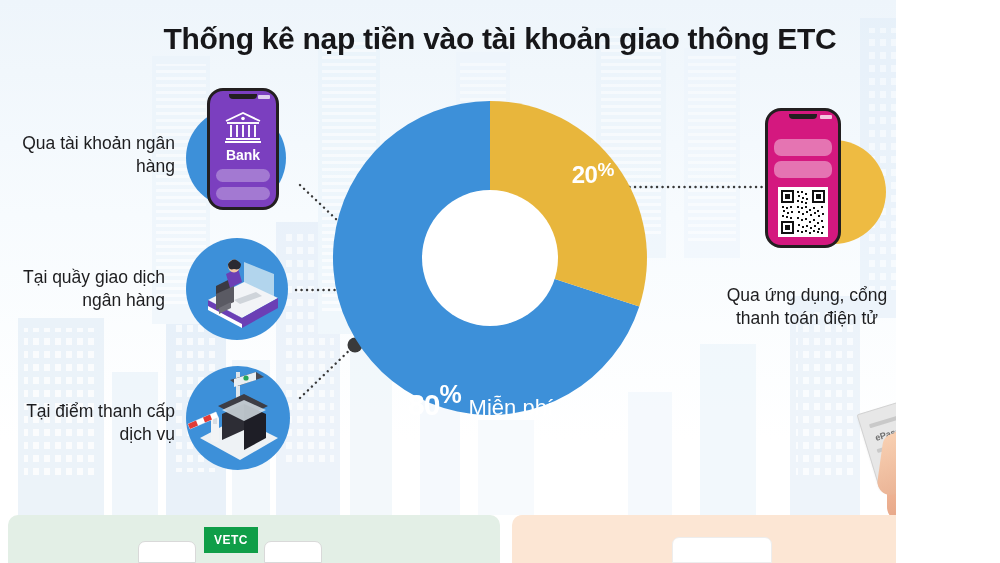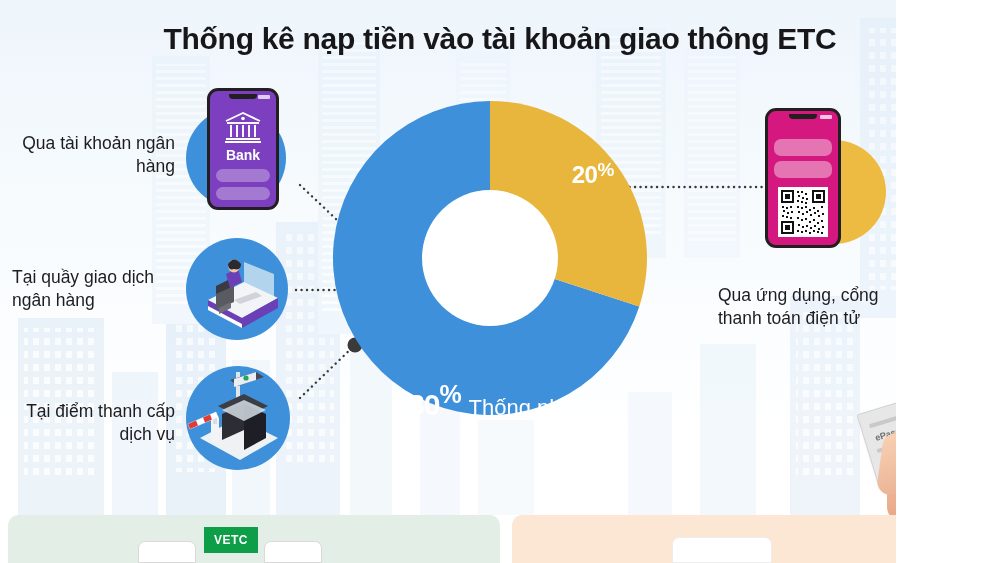--- a/index.html
+++ b/index.html
@@ -71,23 +71,23 @@
 
   
   .side-label {
     position: absolute;
     font-size: 17.5px;
     color: #1d1d1f;
     line-height: 1.34;
     font-family: "Liberation Sans", sans-serif;
   }
   .lbl-bank      { left: 20px;  top: 132px; width: 155px; text-align: right; }
-  .lbl-counter   { left: 12px;  top: 266px; width: 163px; text-align: left; }
+  .lbl-counter   { left: 2px;  top: 266px; width: 163px; text-align: right; }
   .lbl-service   { left: 10px;  top: 400px; width: 165px; text-align: right; }
-  .lbl-app       { left: 718px; top: 284px; width: 178px; }
+  .lbl-app       { left: 718px; top: 284px; width: 178px; text-align: center; }
 
   
   .connectors { position: absolute; left:0; top:0; width:1000px; height:515px; pointer-events:none; }
 
   
   .icon-circle {
     position: absolute;
     border-radius: 50%;
     background: #3d90d9;
     overflow: hidden;
@@ -101,21 +101,21 @@
   }
   .circ-app-bg {
     position: absolute; left: 782px; top: 140px;
     width: 104px; height: 104px; border-radius: 50%;
     background: #eebb42;
   }
 
   
   .phone {
     position: absolute;
-    border-radius: 11px;
+    border-radius: 16px;
     border: 3px solid #231f20;
   }
   .phone-bank {
     left: 207px; top: 88px;
     width: 72px; height: 122px;
     background: #7b3fbf;
   }
   .phone-app {
     left: 765px; top: 108px;
     width: 76px; height: 140px;
@@ -334,21 +334,21 @@
     <div class="thumb"></div>
   </div>
 
   <div class="pct-block pct-20">
     <div>
       <span class="num">20</span><span class="sym">%</span>
     </div>
   </div>
 
   <div class="pct-block pct-80">
-    <span class="num">80</span><span class="sym">%</span><span class="cap">Thống phí</span>
+    <span class="num">80</span><span class="sym">%</span><span class="cap">Miễn phí</span>
   </div>
 
   <div class="circ-bank-bg"></div>
   <div class="phone phone-bank">
     <div class="notch"></div>
     <div class="status-bars"></div>
     <svg class="bank-glyph" width="40" height="34" viewBox="0 0 40 34">
       <g fill="none" stroke="#ffffff" stroke-width="1.9">
         <path d="M3 11 L20 3 L37 11"></path>
         <path d="M4 13 L36 13"></path>

